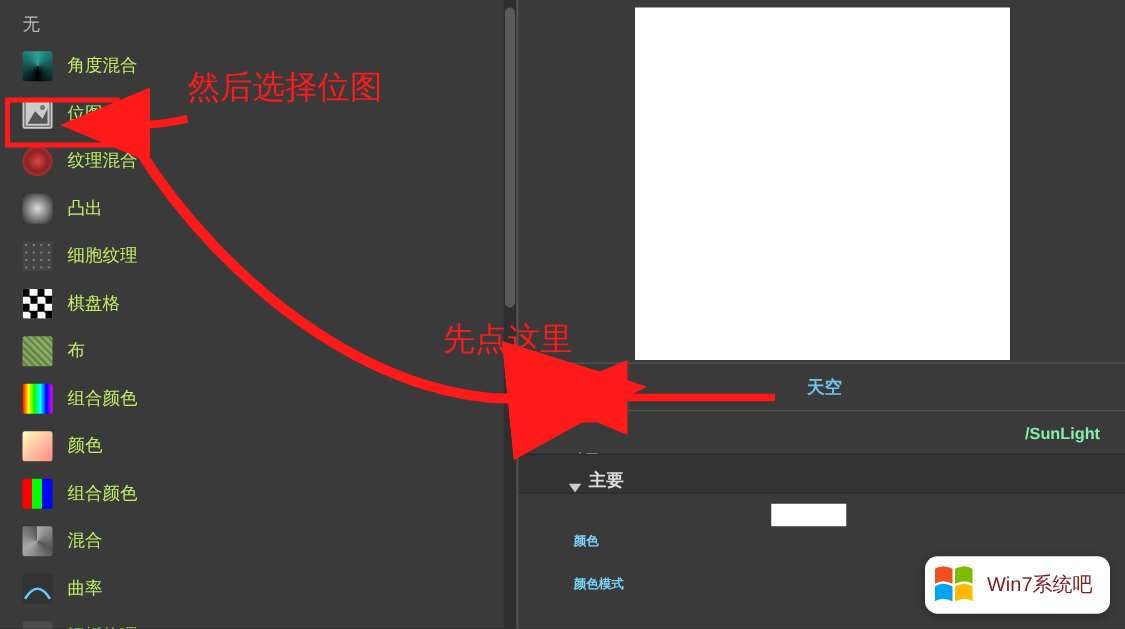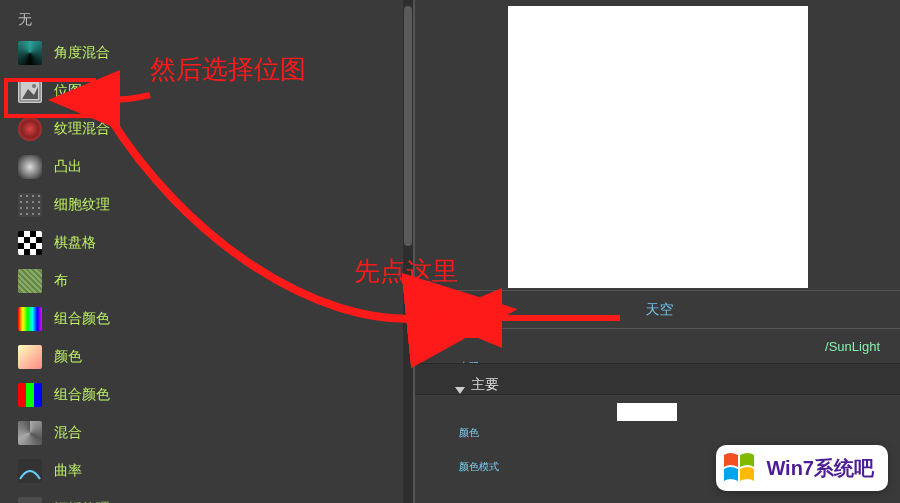--- a/index.html
+++ b/index.html
@@ -83,20 +83,21 @@
   background: #fff;
   margin-top: 4px;
 }
 .props-panel {
   flex: 1;
   background: #3a3a3a;
   border-top: 1px solid #555;
   display: flex;
   flex-direction: column;
   position: relative;
+  font-weight: bold;
 }
 .props-header {
   display: flex;
   align-items: center;
   height: 38px;
   border-bottom: 1px solid #555;
 }
 .hamburger-btn {
   width: 38px;
   height: 34px;
@@ -192,23 +193,23 @@
   padding: 4px 14px 4px 4px;
   box-shadow: 0 2px 8px rgba(0,0,0,0.3);
   gap: 8px;
 }
 .wm-logo {
   width: 38px;
   height: 38px;
   position: relative;
 }
 .wm-text {
-  font-size: 20px;
-  font-weight: 700;
-  color: #4c1d95;
+  font-size: 16px;
+  font-weight: 400;
+  color: #7f1d1d;
   white-space: nowrap;
 }
 </style>
 </head>
 <body>
 
 <div class="container">
   <div class="left-panel">
     <div class="material-list">
       <div class="none-item">无</div>

